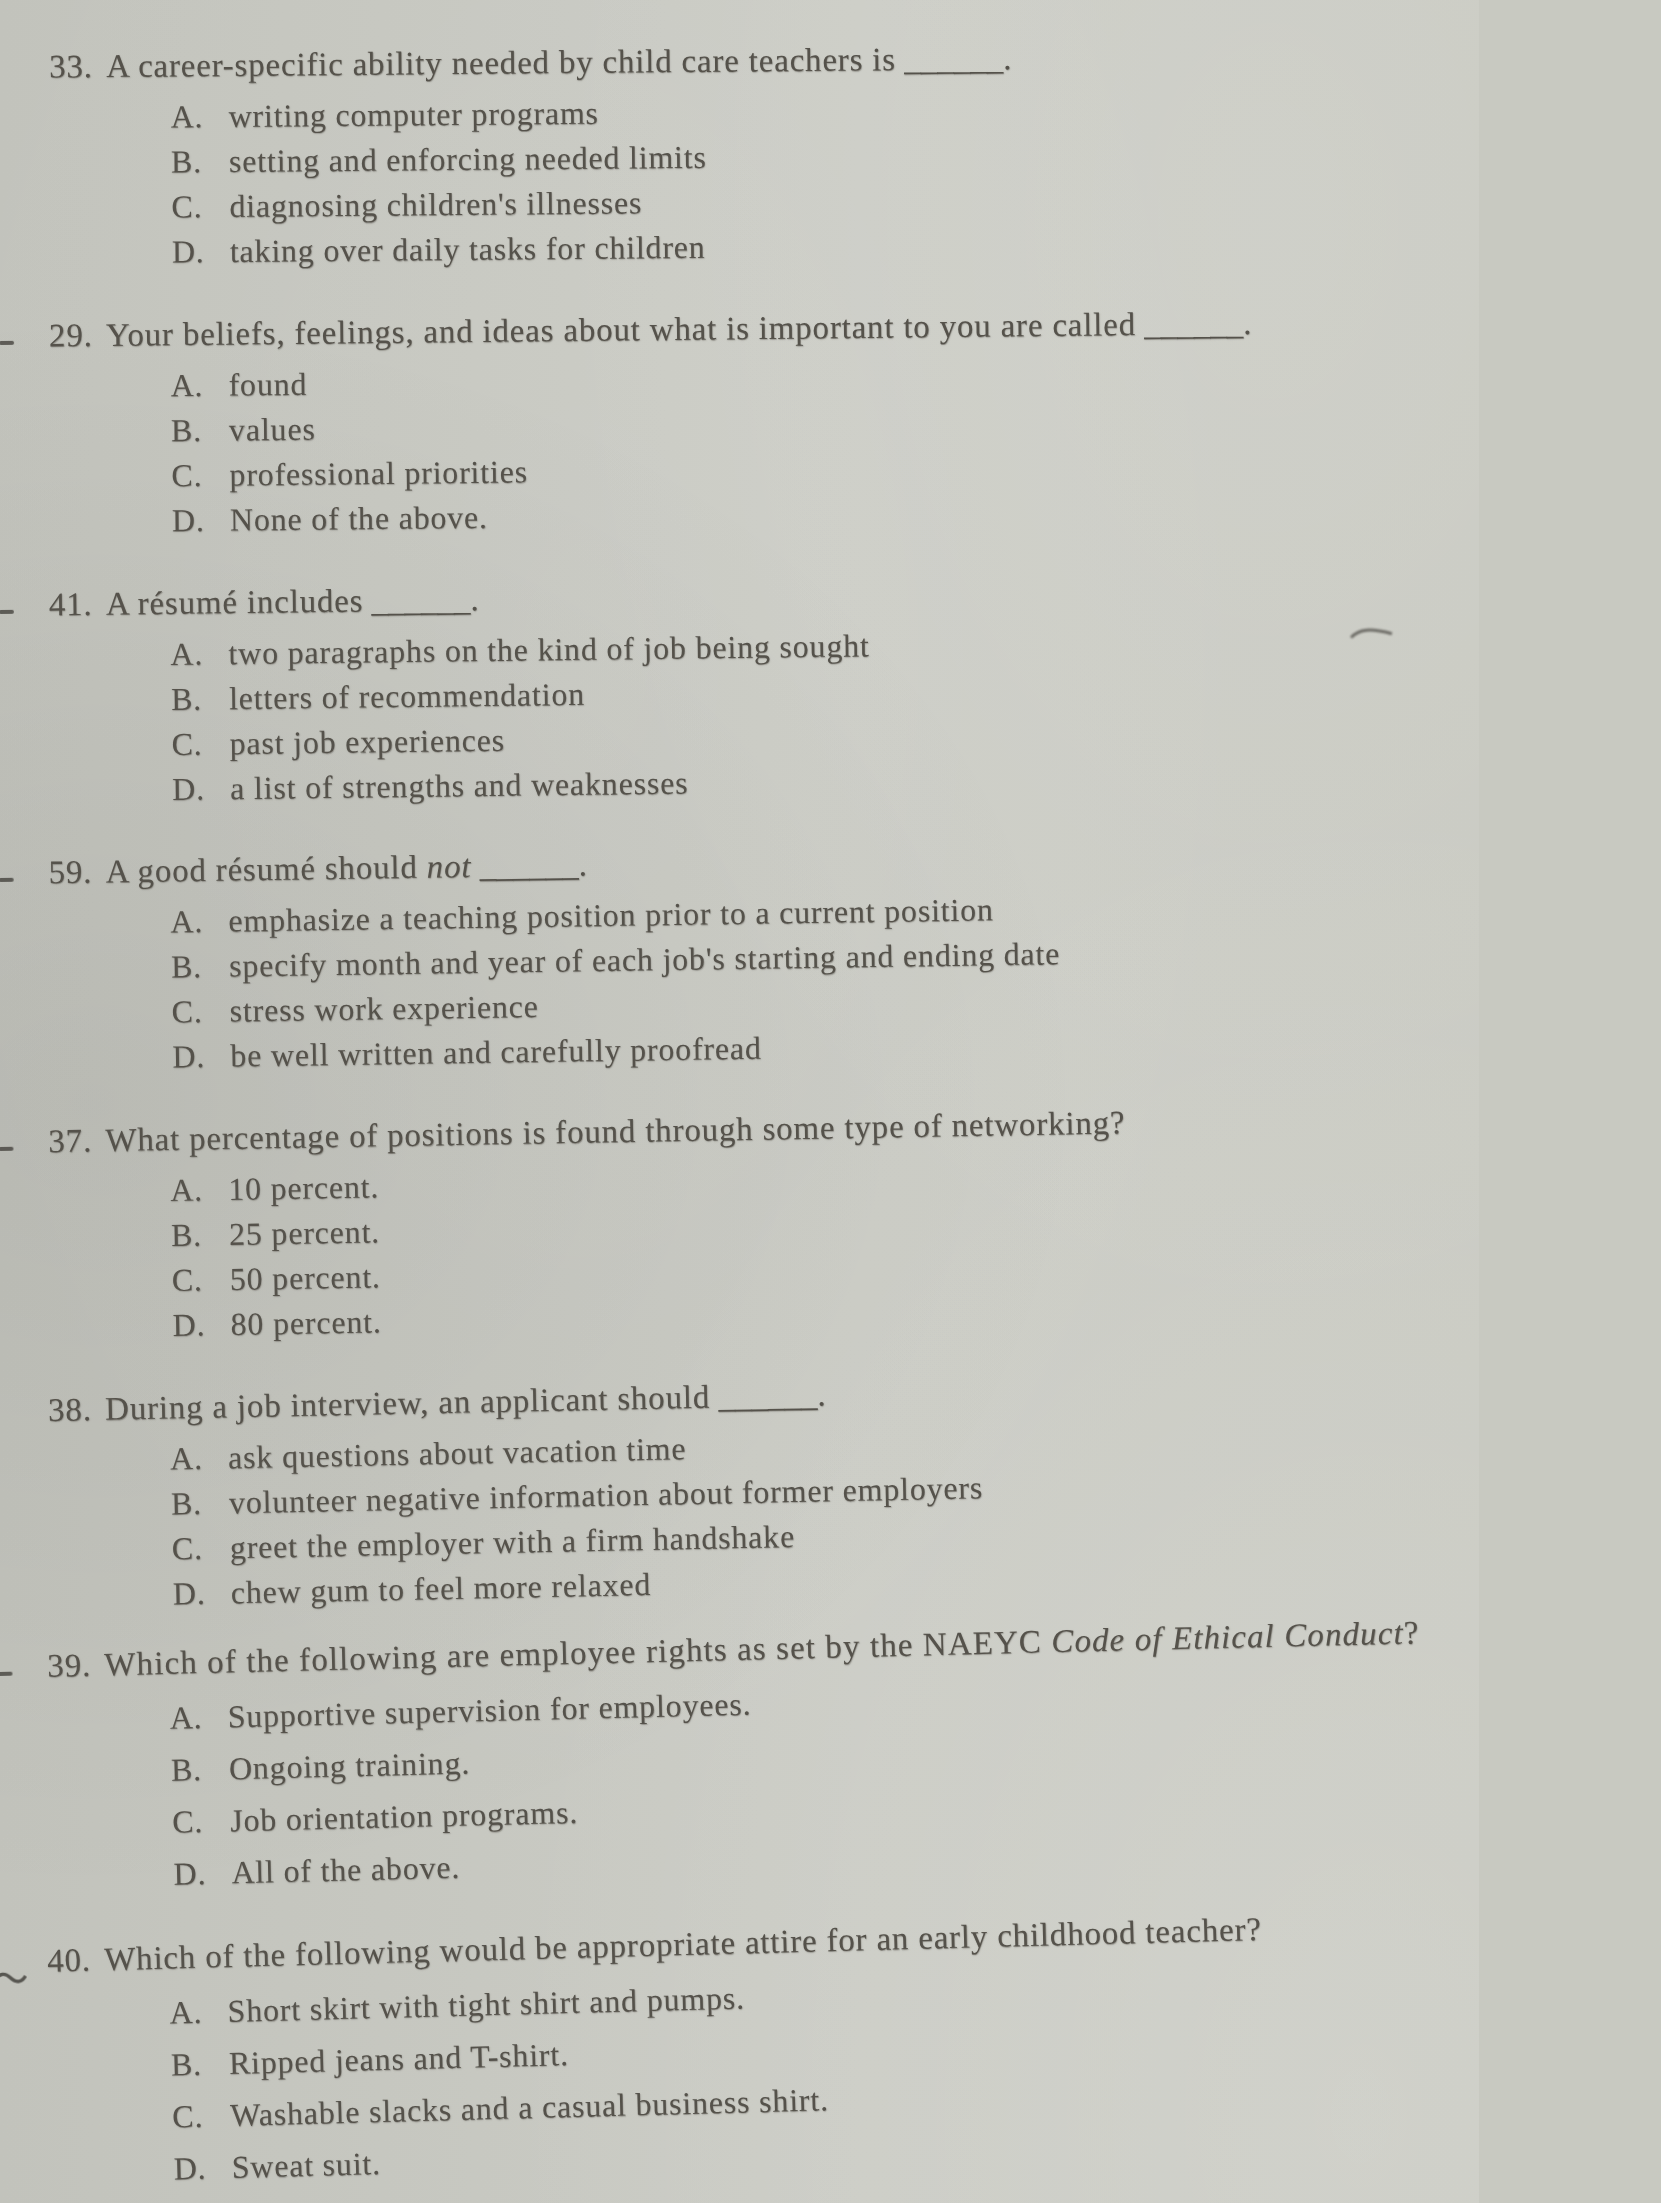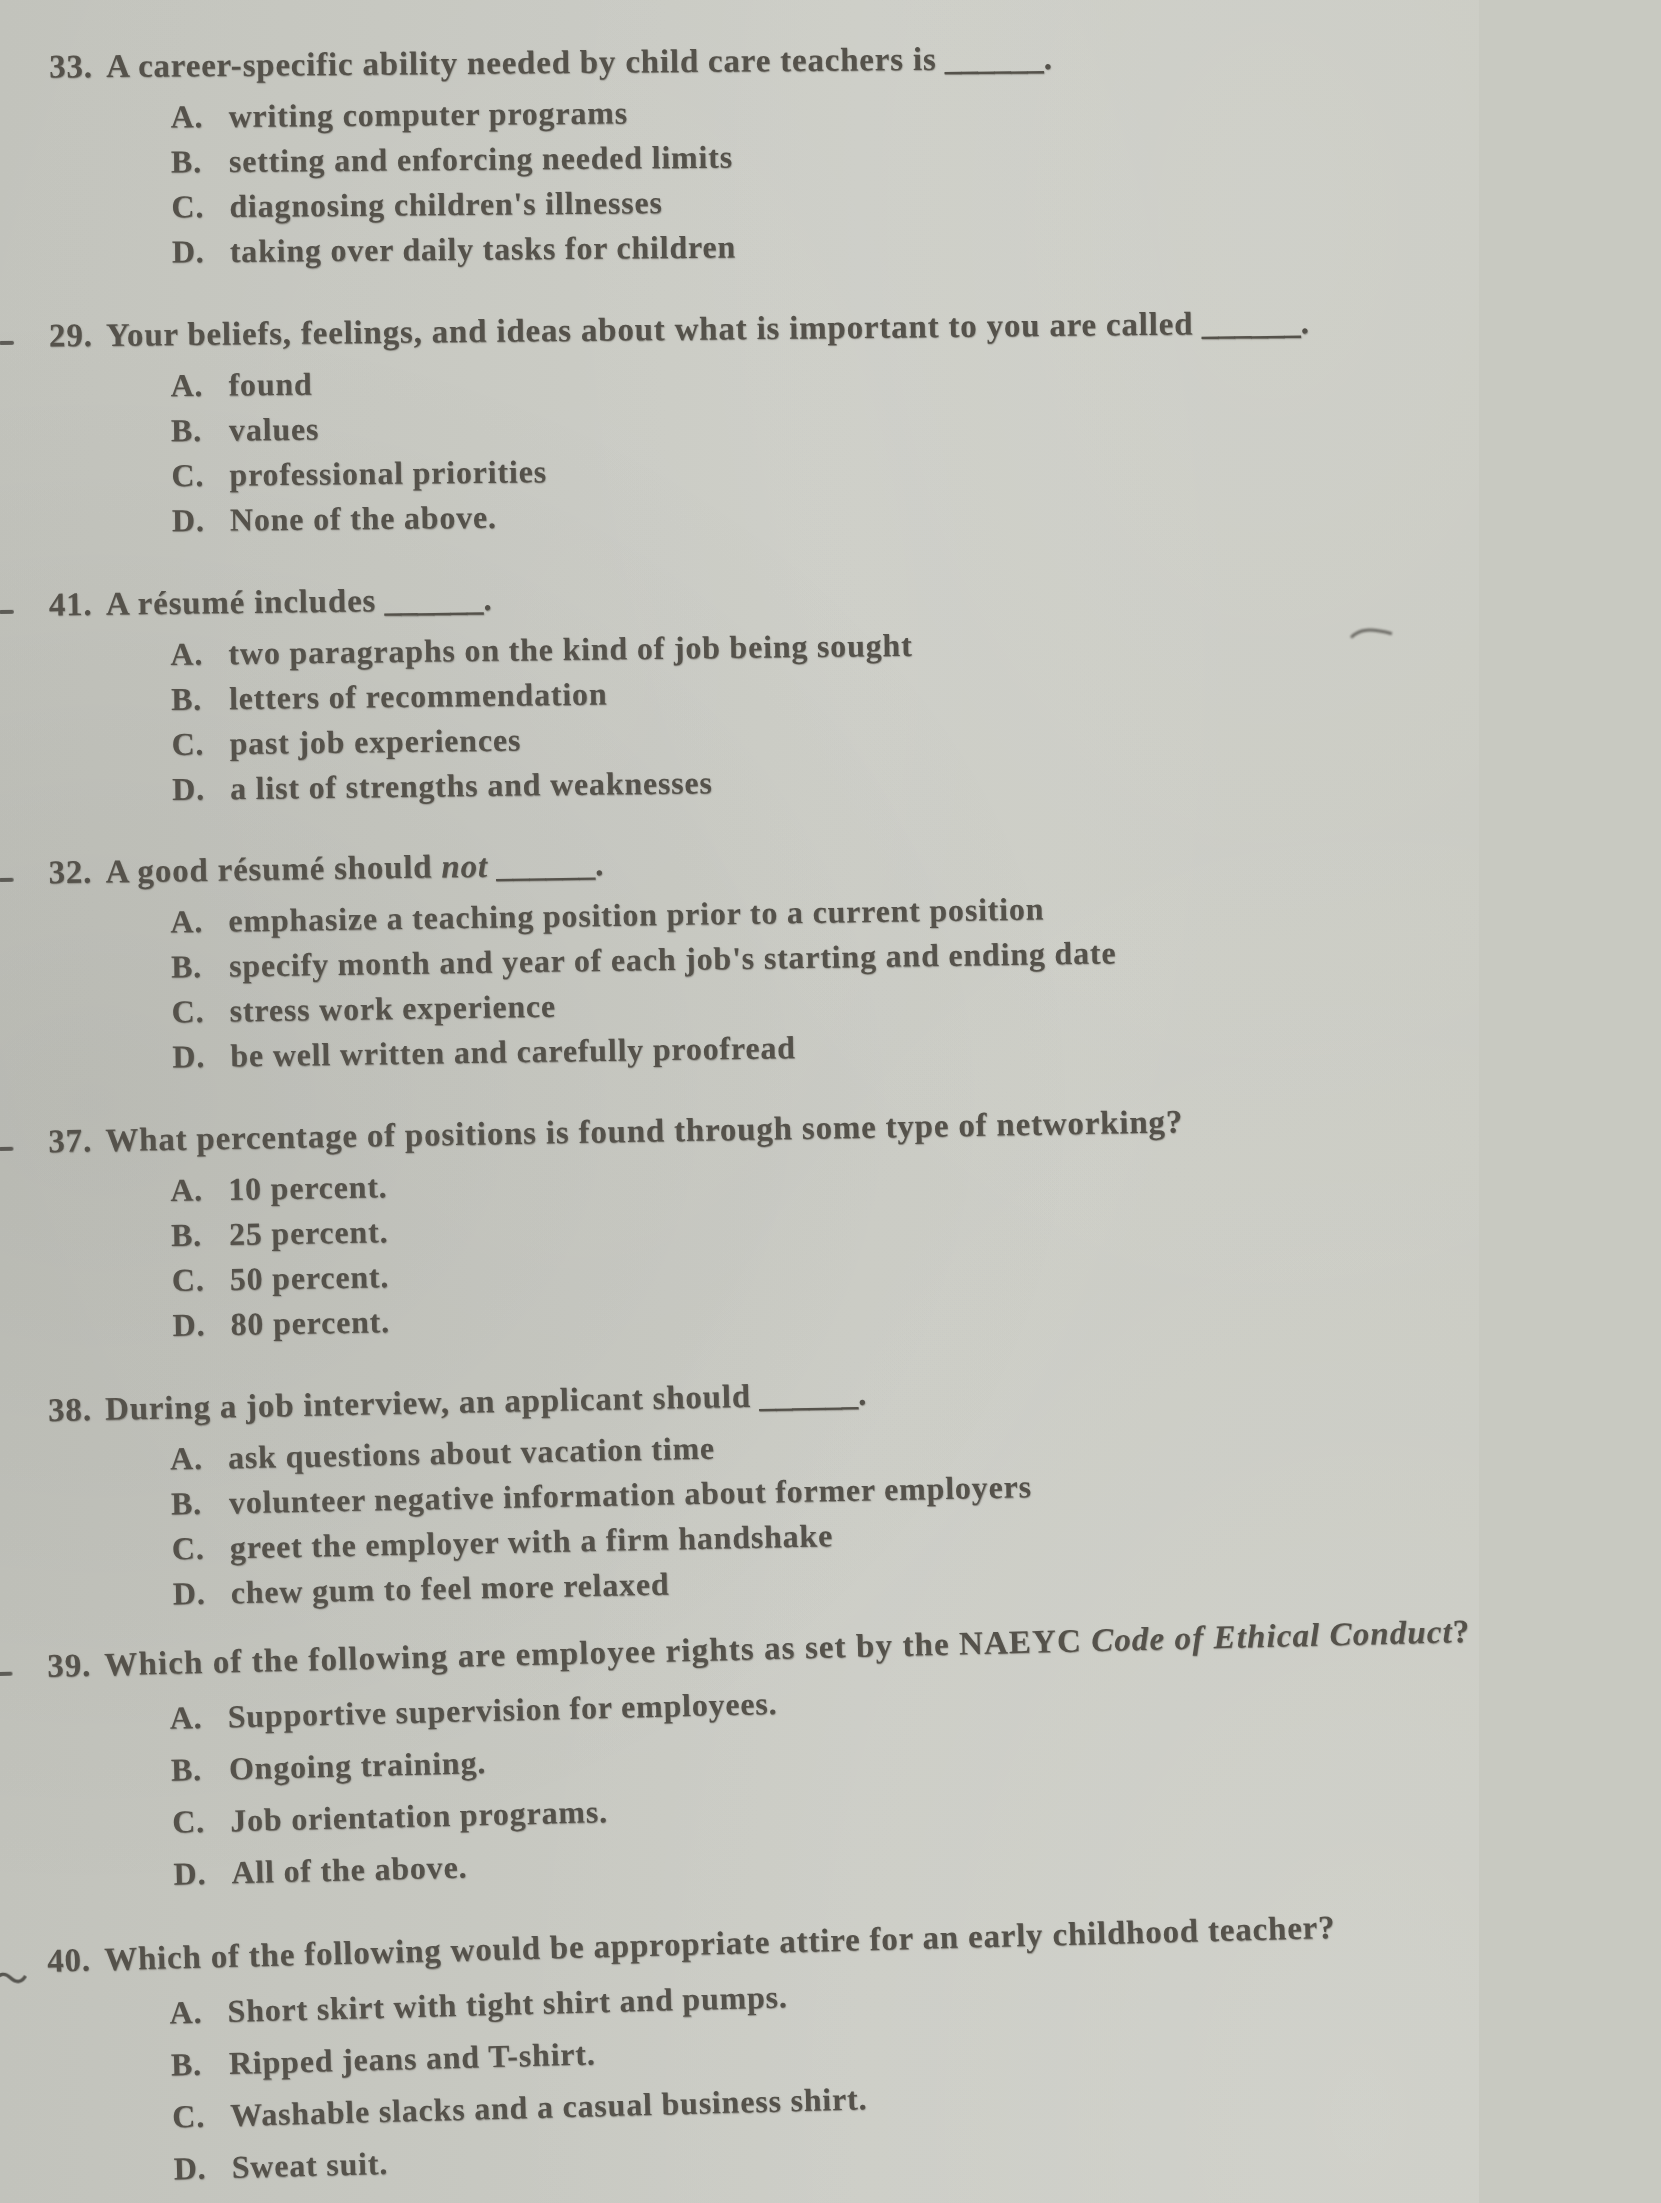--- a/index.html
+++ b/index.html
@@ -10,21 +10,20 @@
   }
   .page{
     position:relative;width:1479px;height:2204px;overflow:hidden;
     background:
       radial-gradient(ellipse at 86% 10%, rgba(255,255,255,.10), transparent 42%),
       radial-gradient(ellipse at 92% 96%, rgba(255,255,255,.13), transparent 46%),
       radial-gradient(ellipse at 6% 50%, rgba(0,0,0,.055), transparent 52%),
       radial-gradient(ellipse at 40% 30%, rgba(255,255,255,.05), transparent 60%),
       linear-gradient(90deg,#c2c3bc,#cbccc5 58%,#c9cac2);
     color:#55524b;
-    font-weight:bold;
   }
   .sheet{
     position:absolute;left:0;top:0;right:0;
     padding-top:47px;
     filter:blur(0.7px);
   }
   .question{position:relative;margin-bottom:40px;transform-origin:0 50%;}
   .question:nth-of-type(1){transform:rotate(-0.5deg);}
   .question:nth-of-type(2){transform:rotate(-0.6deg);}
   .question:nth-of-type(3){transform:rotate(-0.7deg);}
@@ -99,21 +98,21 @@
       </div>
       <div class="opt"><span class="letter">A.</span><span>two paragraphs on the kind of job being sought</span></div>
       <div class="opt"><span class="letter">B.</span><span>letters of recommendation</span></div>
       <div class="opt"><span class="letter">C.</span><span>past job experiences</span></div>
       <div class="opt"><span class="letter">D.</span><span>a list of strengths and weaknesses</span></div>
     </div>
 
     <div class="question">
       <div class="mark-dash"></div>
       <div class="stem">
-        <span class="qnum">32.</span>
+        <span class="qnum">59.</span>
         <span class="qtext"><span>A good résumé should</span><span class="it"> not</span><span class="blank"> ______</span><span>.</span></span>
       </div>
       <div class="opt"><span class="letter">A.</span><span>emphasize a teaching position prior to a current position</span></div>
       <div class="opt"><span class="letter">B.</span><span>specify month and year of each job's starting and ending date</span></div>
       <div class="opt"><span class="letter">C.</span><span>stress work experience</span></div>
       <div class="opt"><span class="letter">D.</span><span>be well written and carefully proofread</span></div>
     </div>
 
     <div class="question">
       <div class="mark-dash"></div>

